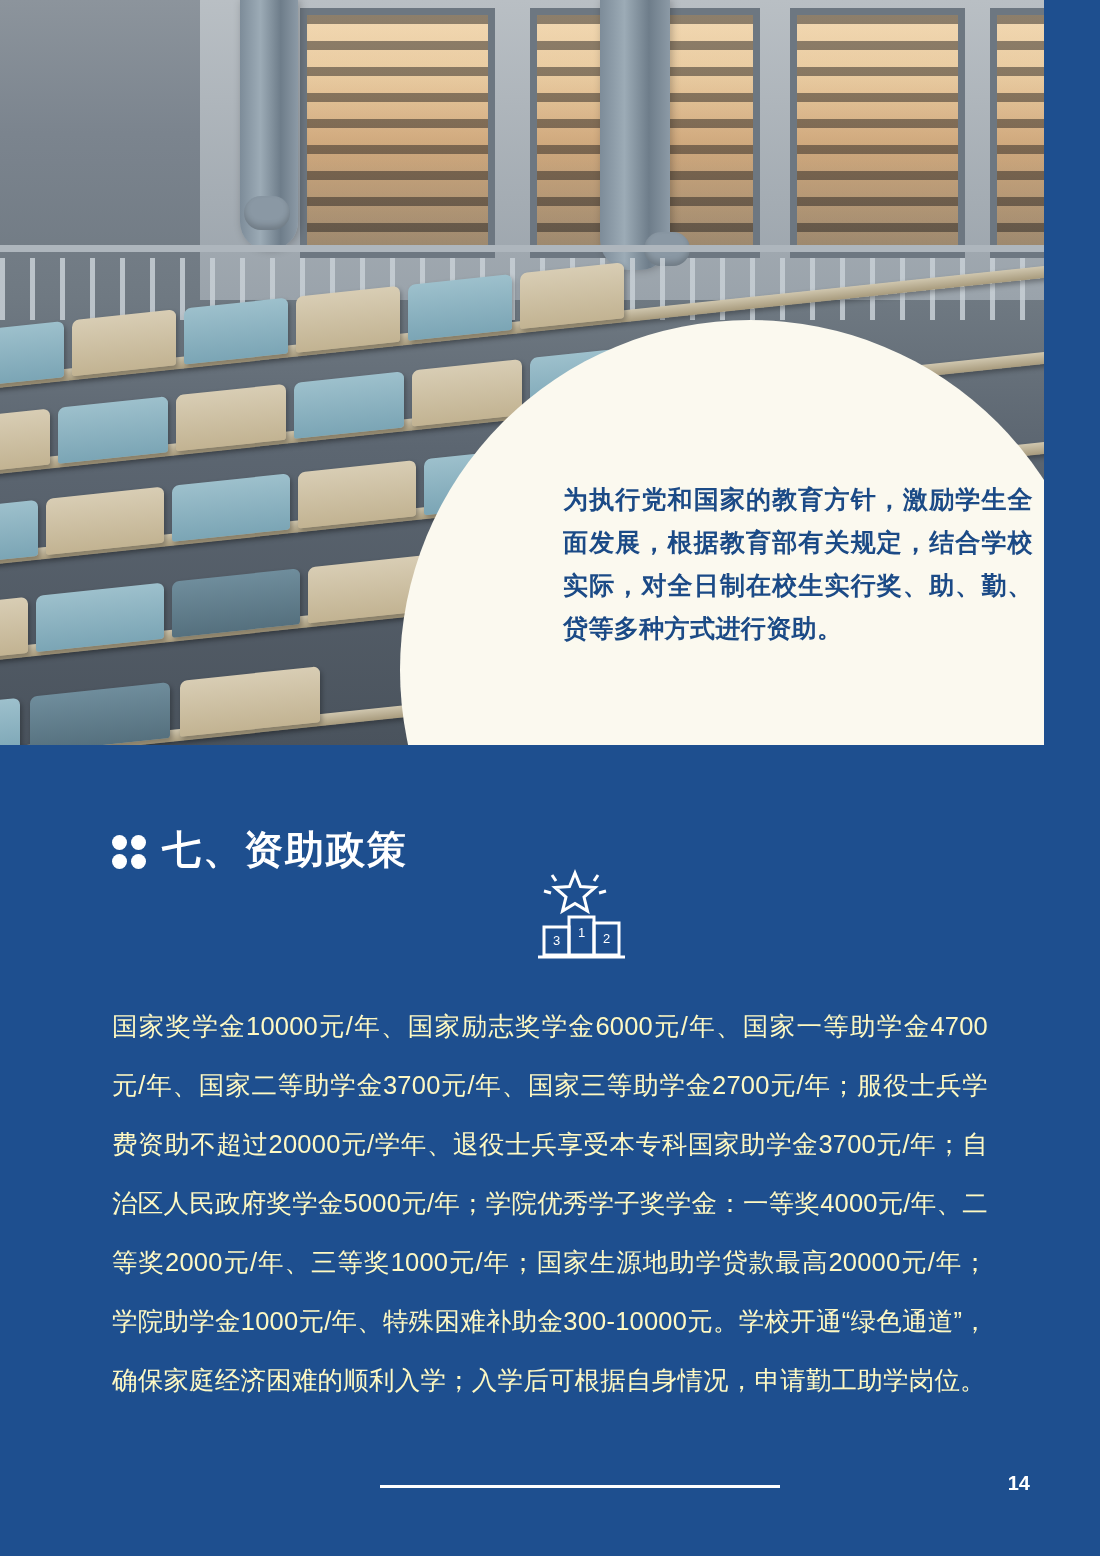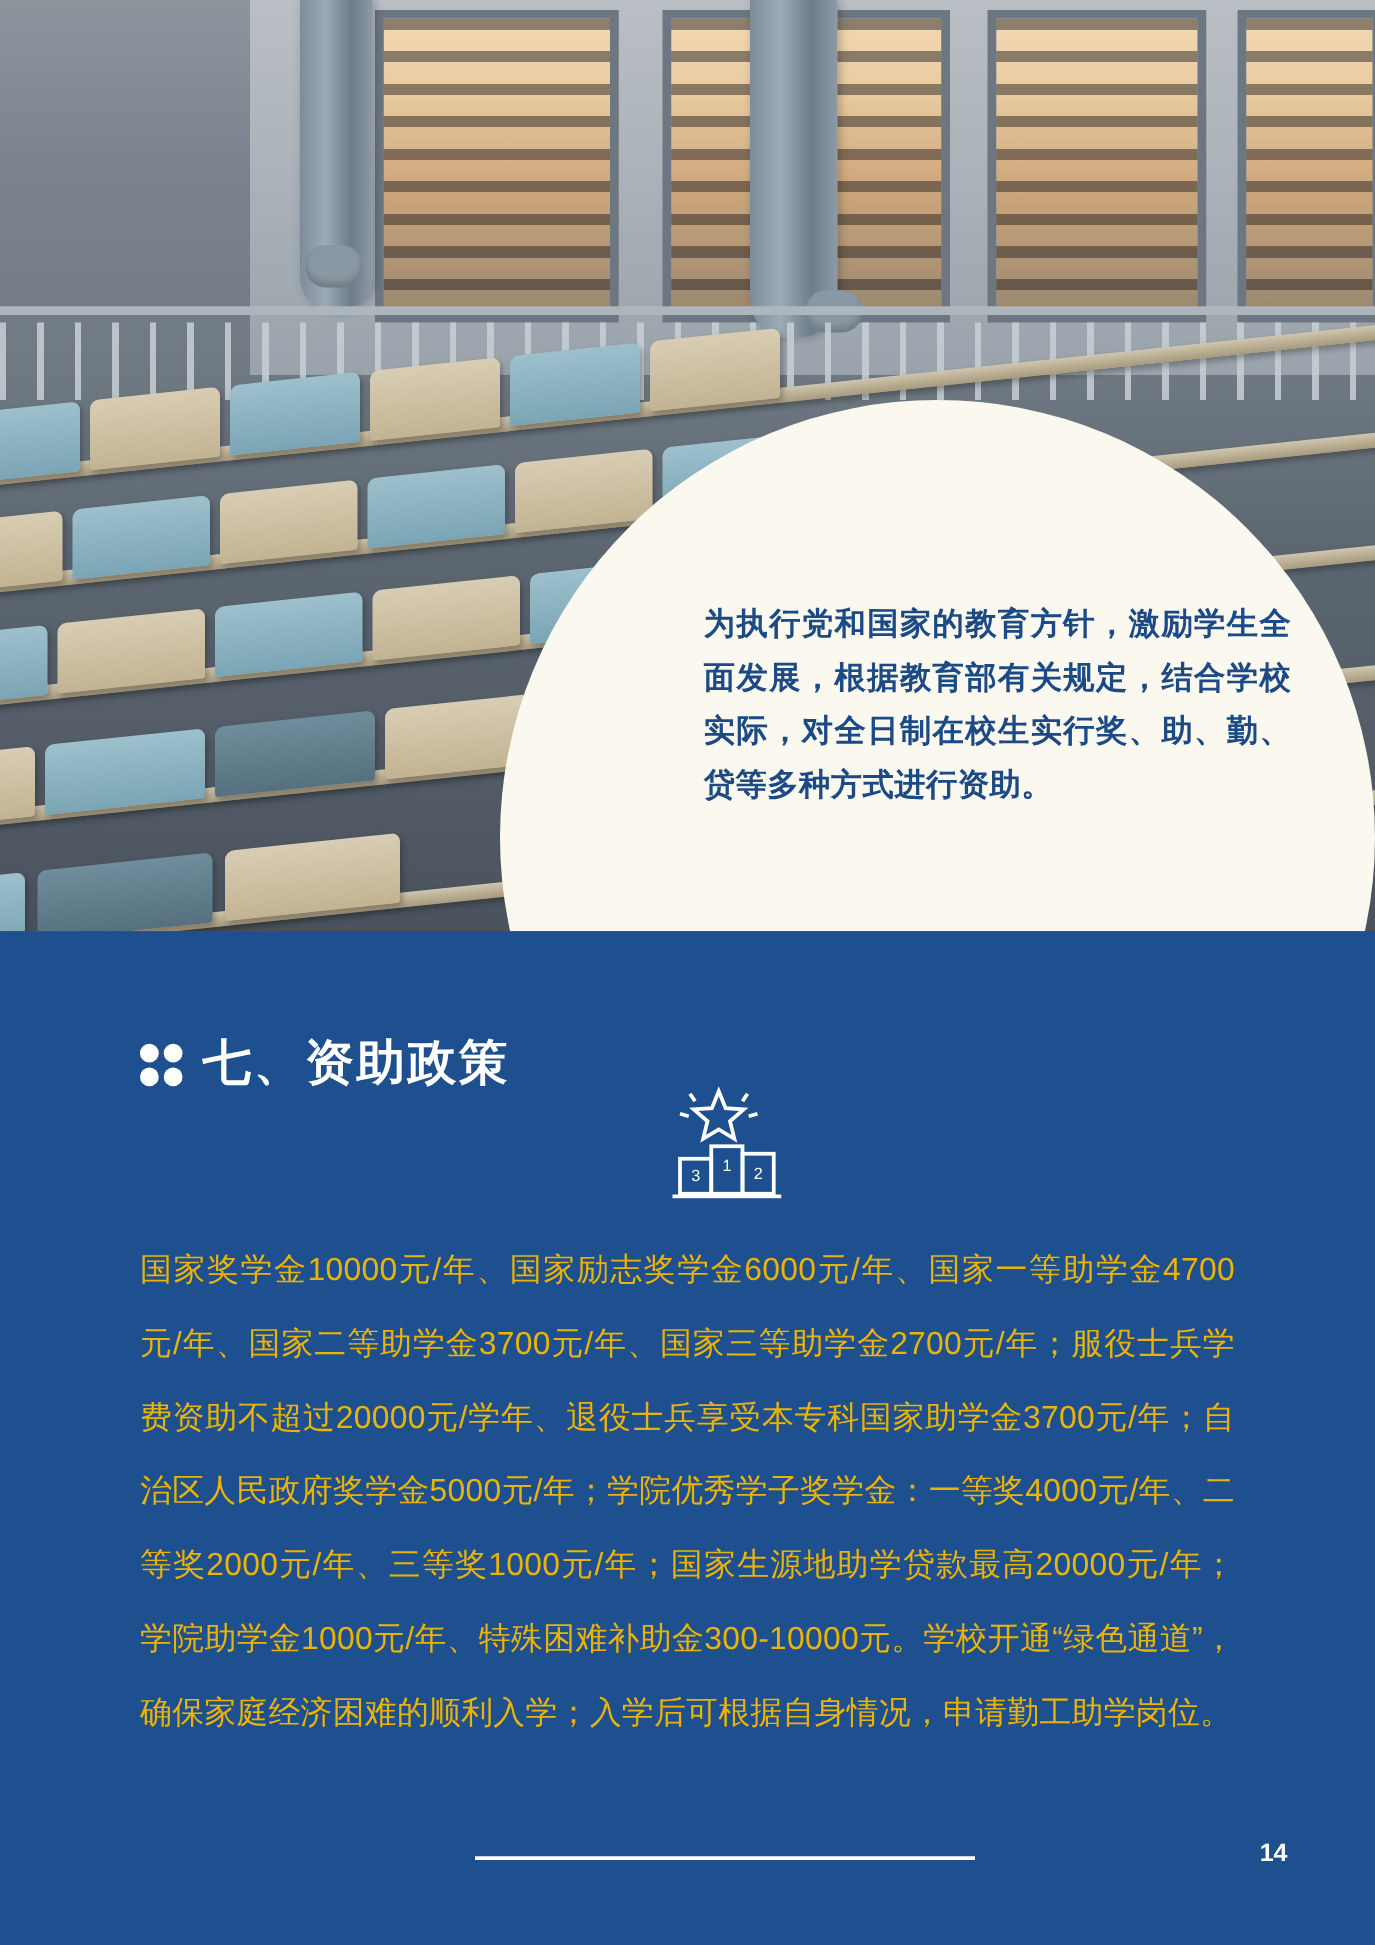--- a/index.html
+++ b/index.html
@@ -19,24 +19,25 @@
     height: 1556px;
     background: #1e4f8f;
     overflow: hidden;
   }
 
   
   .photo {
     position: absolute;
     left: 0;
     top: 0;
-    width: 1100px;
+    width: 1016px;
     height: 745px;
     overflow: hidden;
     background: #5d6e7c;
+    padding-left: 28px;
   }
   
   .photo-wall {
     position: absolute;
     left: 0; top: 0; right: 0; bottom: 0;
     background:
       linear-gradient(180deg, #8c949c 0%, #7b848e 18%, #6f7982 40%, #5c6671 60%, #4a535d 100%);
   }
   
   .window-strip {
@@ -203,25 +204,25 @@
     position: absolute;
     left: 520px;
     top: 120px;
     width: 110px;
     height: 110px;
   }
 
   .policy-text {
     position: absolute;
     left: 112px;
-    top: 242px;
+    top: 252px;
     width: 876px;
     font-size: 25.5px;
     line-height: 59px;
-    color: #eab308;
+    color: #fef9c3;
     text-align: justify;
     letter-spacing: 0.2px;
   }
 
   .footer-rule {
     position: absolute;
     left: 380px;
     top: 740px;
     width: 400px;
     height: 3px;

